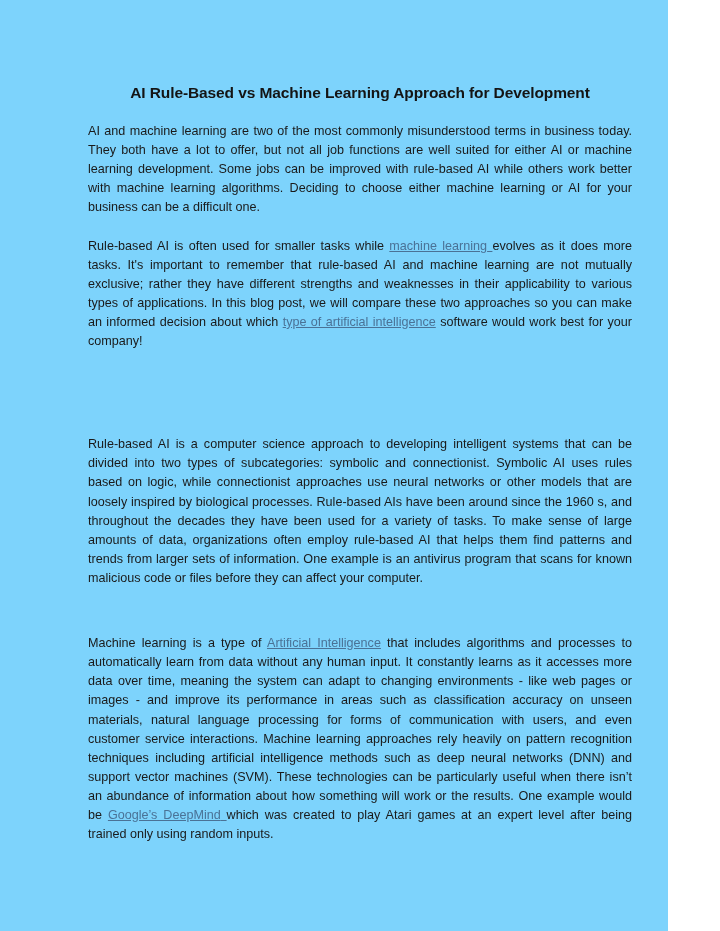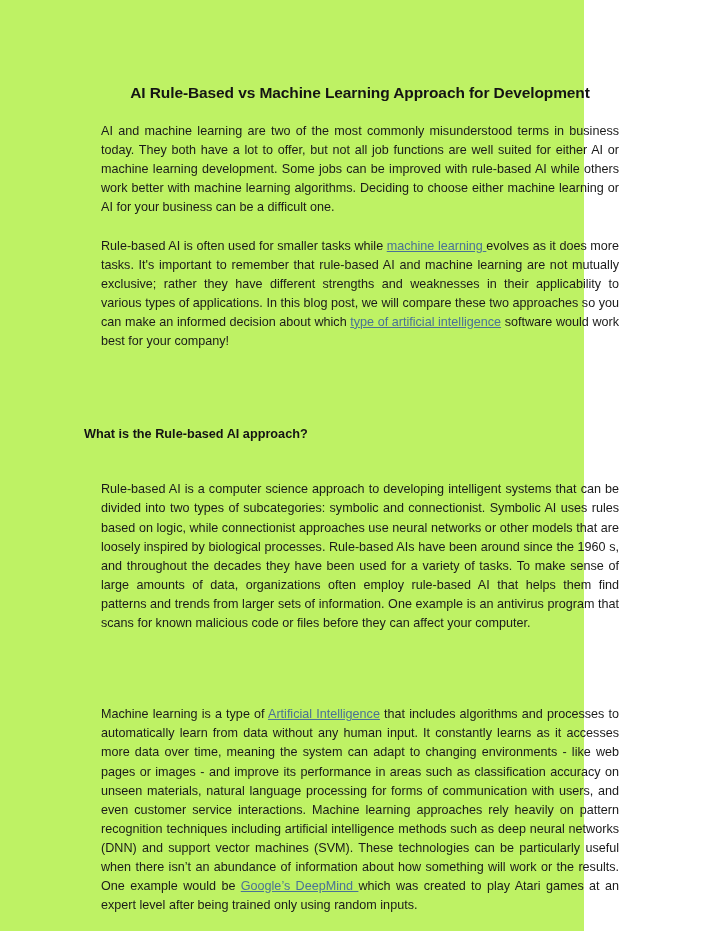--- a/index.html
+++ b/index.html
@@ -9,23 +9,23 @@
   }
   body {
     width: 720px;
     height: 931px;
     font-family: "Liberation Sans", sans-serif;
     color: #1a1a1a;
     overflow: hidden;
   }
   .page {
     position: relative;
-    width: 584px;
+    width: 668px;
     height: 931px;
-    background: #bef264;
+    background: #7dd3fc;
     box-sizing: border-box;
     padding: 4px;
   }
   .content {
     position: absolute;
     left: 84px;
     top: 82px;
     width: 552px;
   }
   .doc-title {
@@ -35,21 +35,21 @@
     line-height: 21px;
     margin: 0 0 19px 0;
     letter-spacing: -0.1px;
     color: #141414;
   }
   .para {
     font-size: 12.6px;
     line-height: 19.1px;
     text-align: justify;
     text-justify: inter-word;
-    margin: 17px;
+    margin: 4px;
     color: #1a1a1a;
   }
   .para + .para {
     margin-top: 19.1px;
   }
   .heading {
     font-size: 12.7px;
     font-weight: bold;
     line-height: 19.1px;
     margin: 0;
@@ -77,21 +77,20 @@
   <div class="content">
 
     <h1 class="doc-title">AI Rule-Based vs Machine Learning Approach for Development</h1>
 
     <p class="para"><span>AI and machine learning are two of the most commonly misunderstood terms in business today. They both have a lot to offer, but not all job functions are well suited for either AI or machine learning development. Some jobs can be improved with rule-based AI while others work better with machine learning algorithms. Deciding to choose either machine learning or AI for your business can be a difficult one.</span></p>
 
     <p class="para"><span>Rule-based AI is often used for smaller tasks while </span><a href="#" class="lnk trail">machine learning</a><span>evolves as it does more tasks. It's important to remember that rule-based AI and machine learning are not mutually exclusive; rather they have different strengths and weaknesses in their applicability to various types of applications. In this blog post, we will compare these two approaches so you can make an informed decision about which </span><a href="#" class="lnk">type of artificial intelligence</a><span> software would work best for your company!</span></p>
 
     <div class="gap-large"></div>
 
-    <p class="heading">What is the Rule-based AI approach?</p>
 
     <div class="gap-small"></div>
 
     <p class="para">Rule-based AI is a computer science approach to developing intelligent systems that can be divided into two types of subcategories: symbolic and connectionist. Symbolic AI uses rules based on logic, while connectionist approaches use neural networks or other models that are loosely inspired by biological processes. Rule-based AIs have been around since the 1960 s, and throughout the decades they have been used for a variety of tasks. To make sense of large amounts of data, organizations often employ rule-based AI that helps them find patterns and trends from larger sets of information. One example is an antivirus program that scans for known malicious code or files before they can affect your computer.</p>
 
     <div class="gap-small"></div>
 
 
     <div class="gap-small"></div>
 

